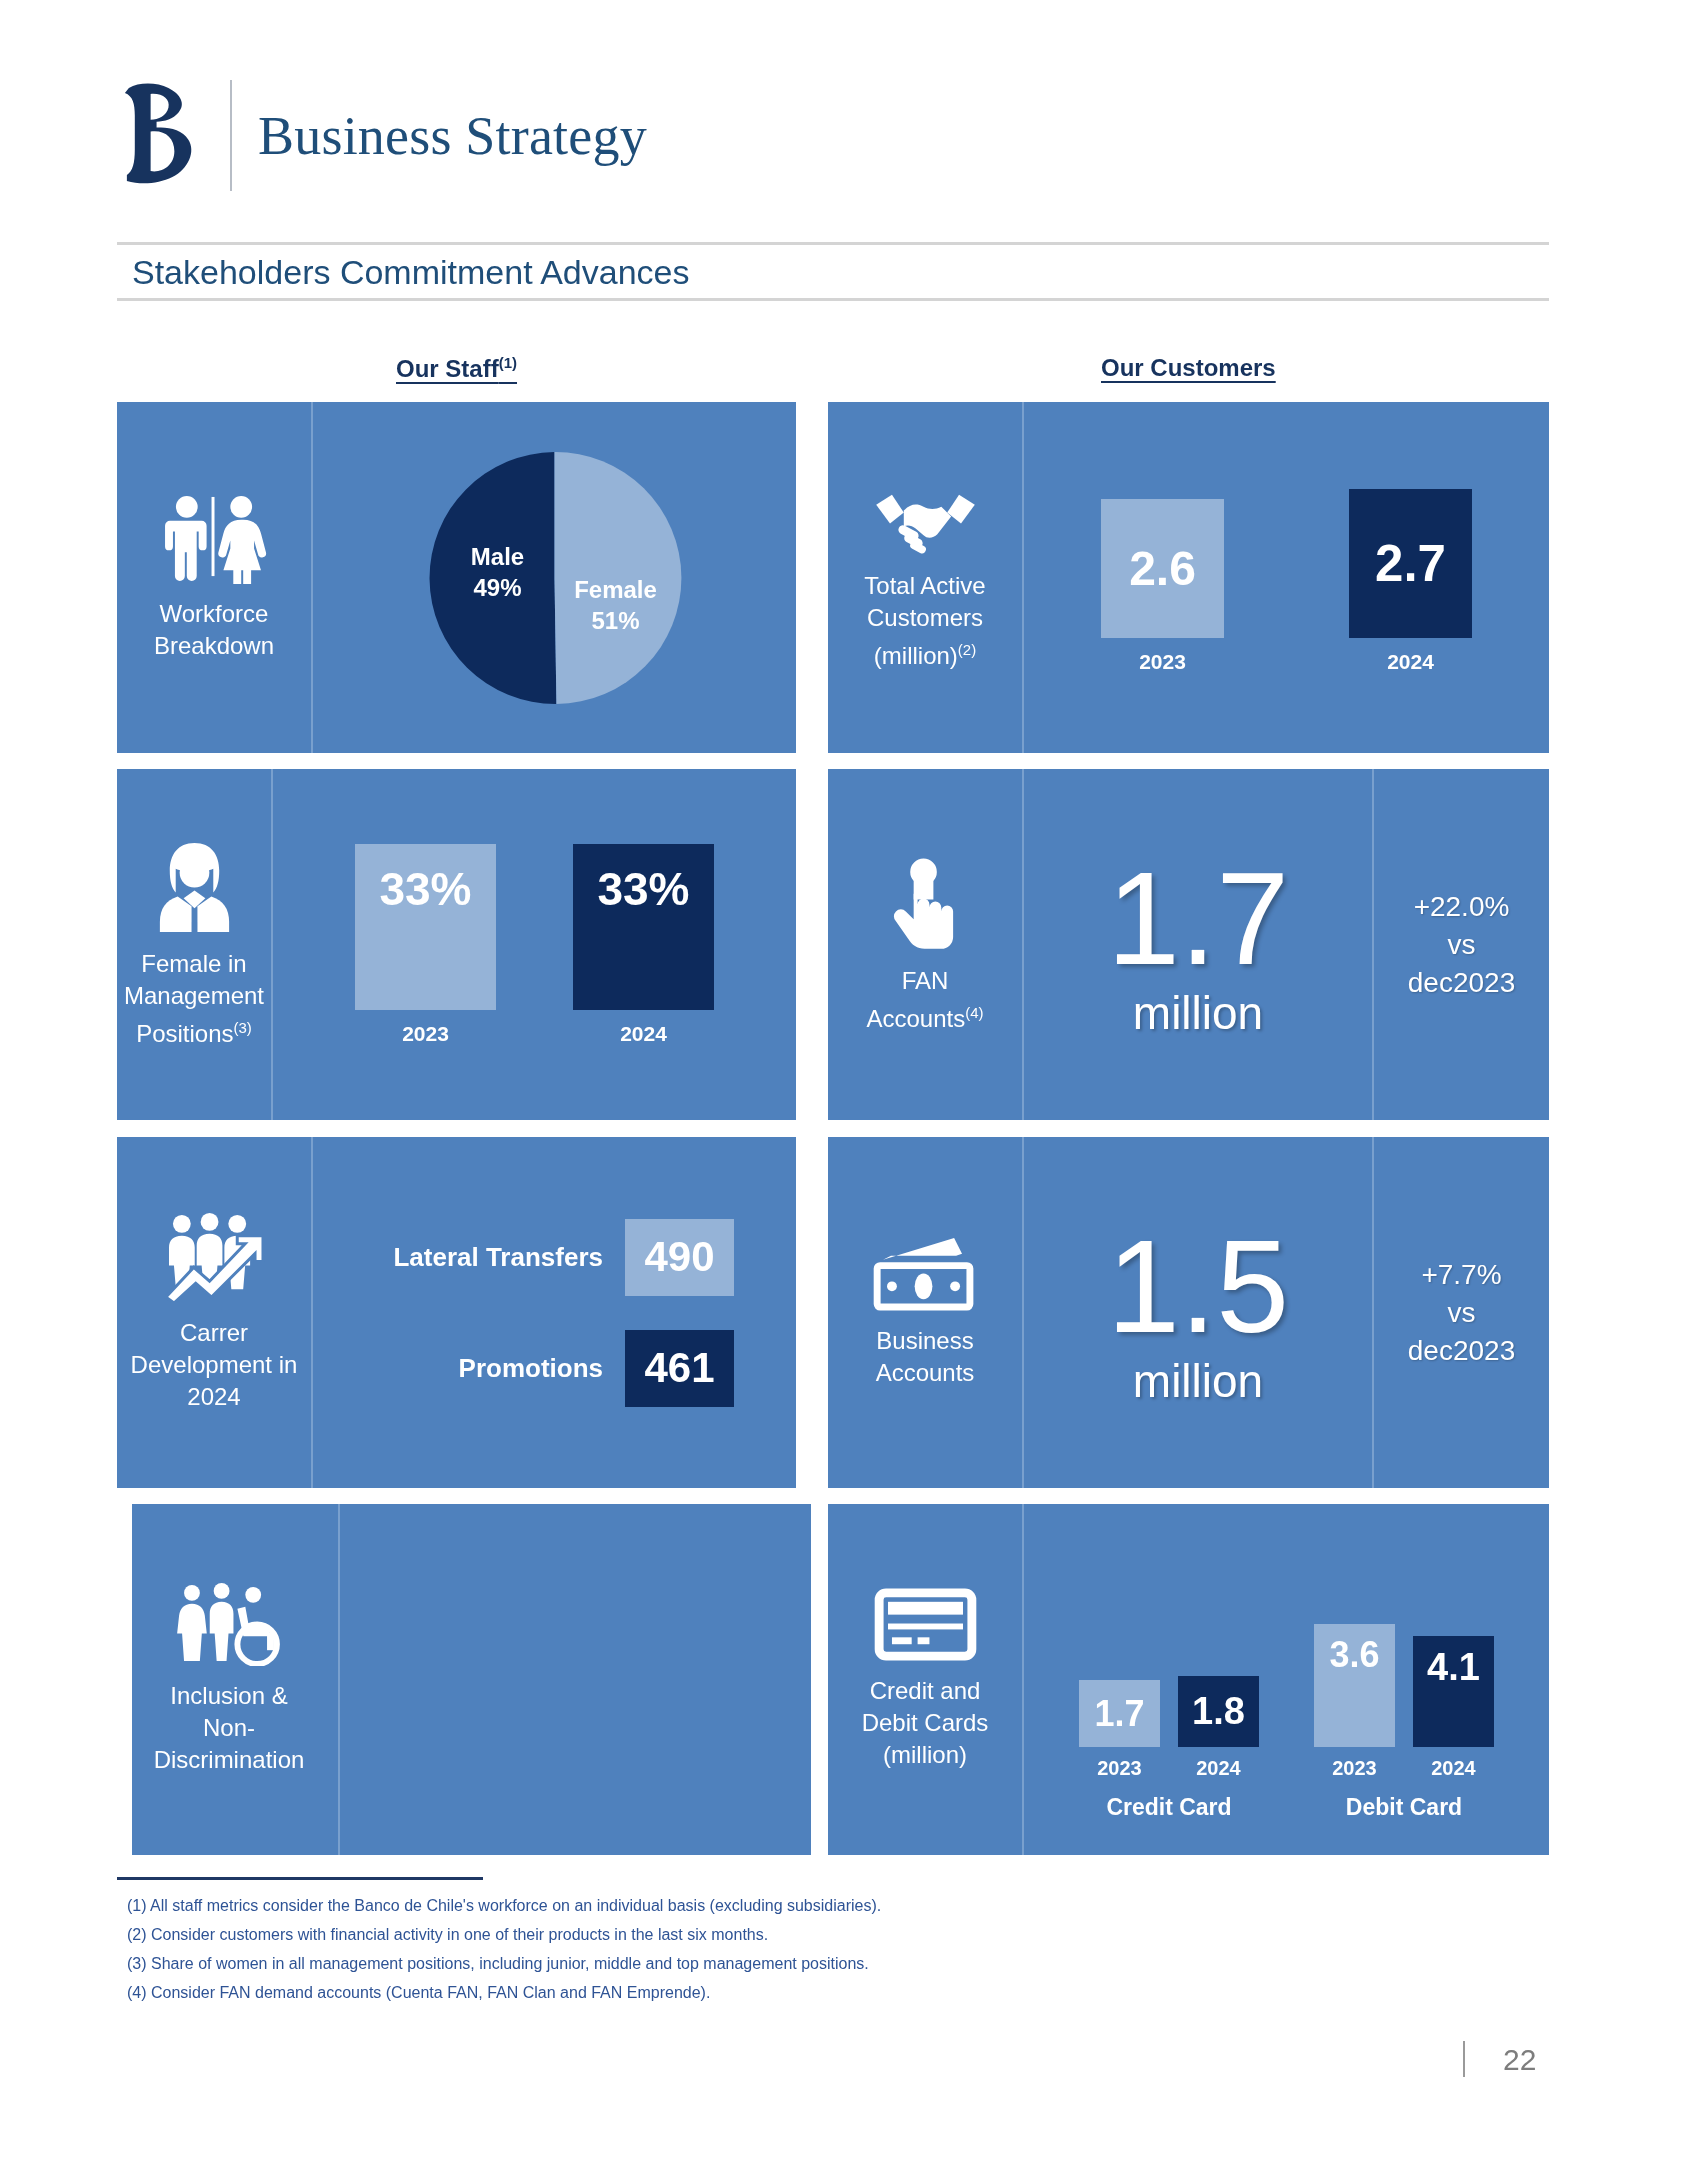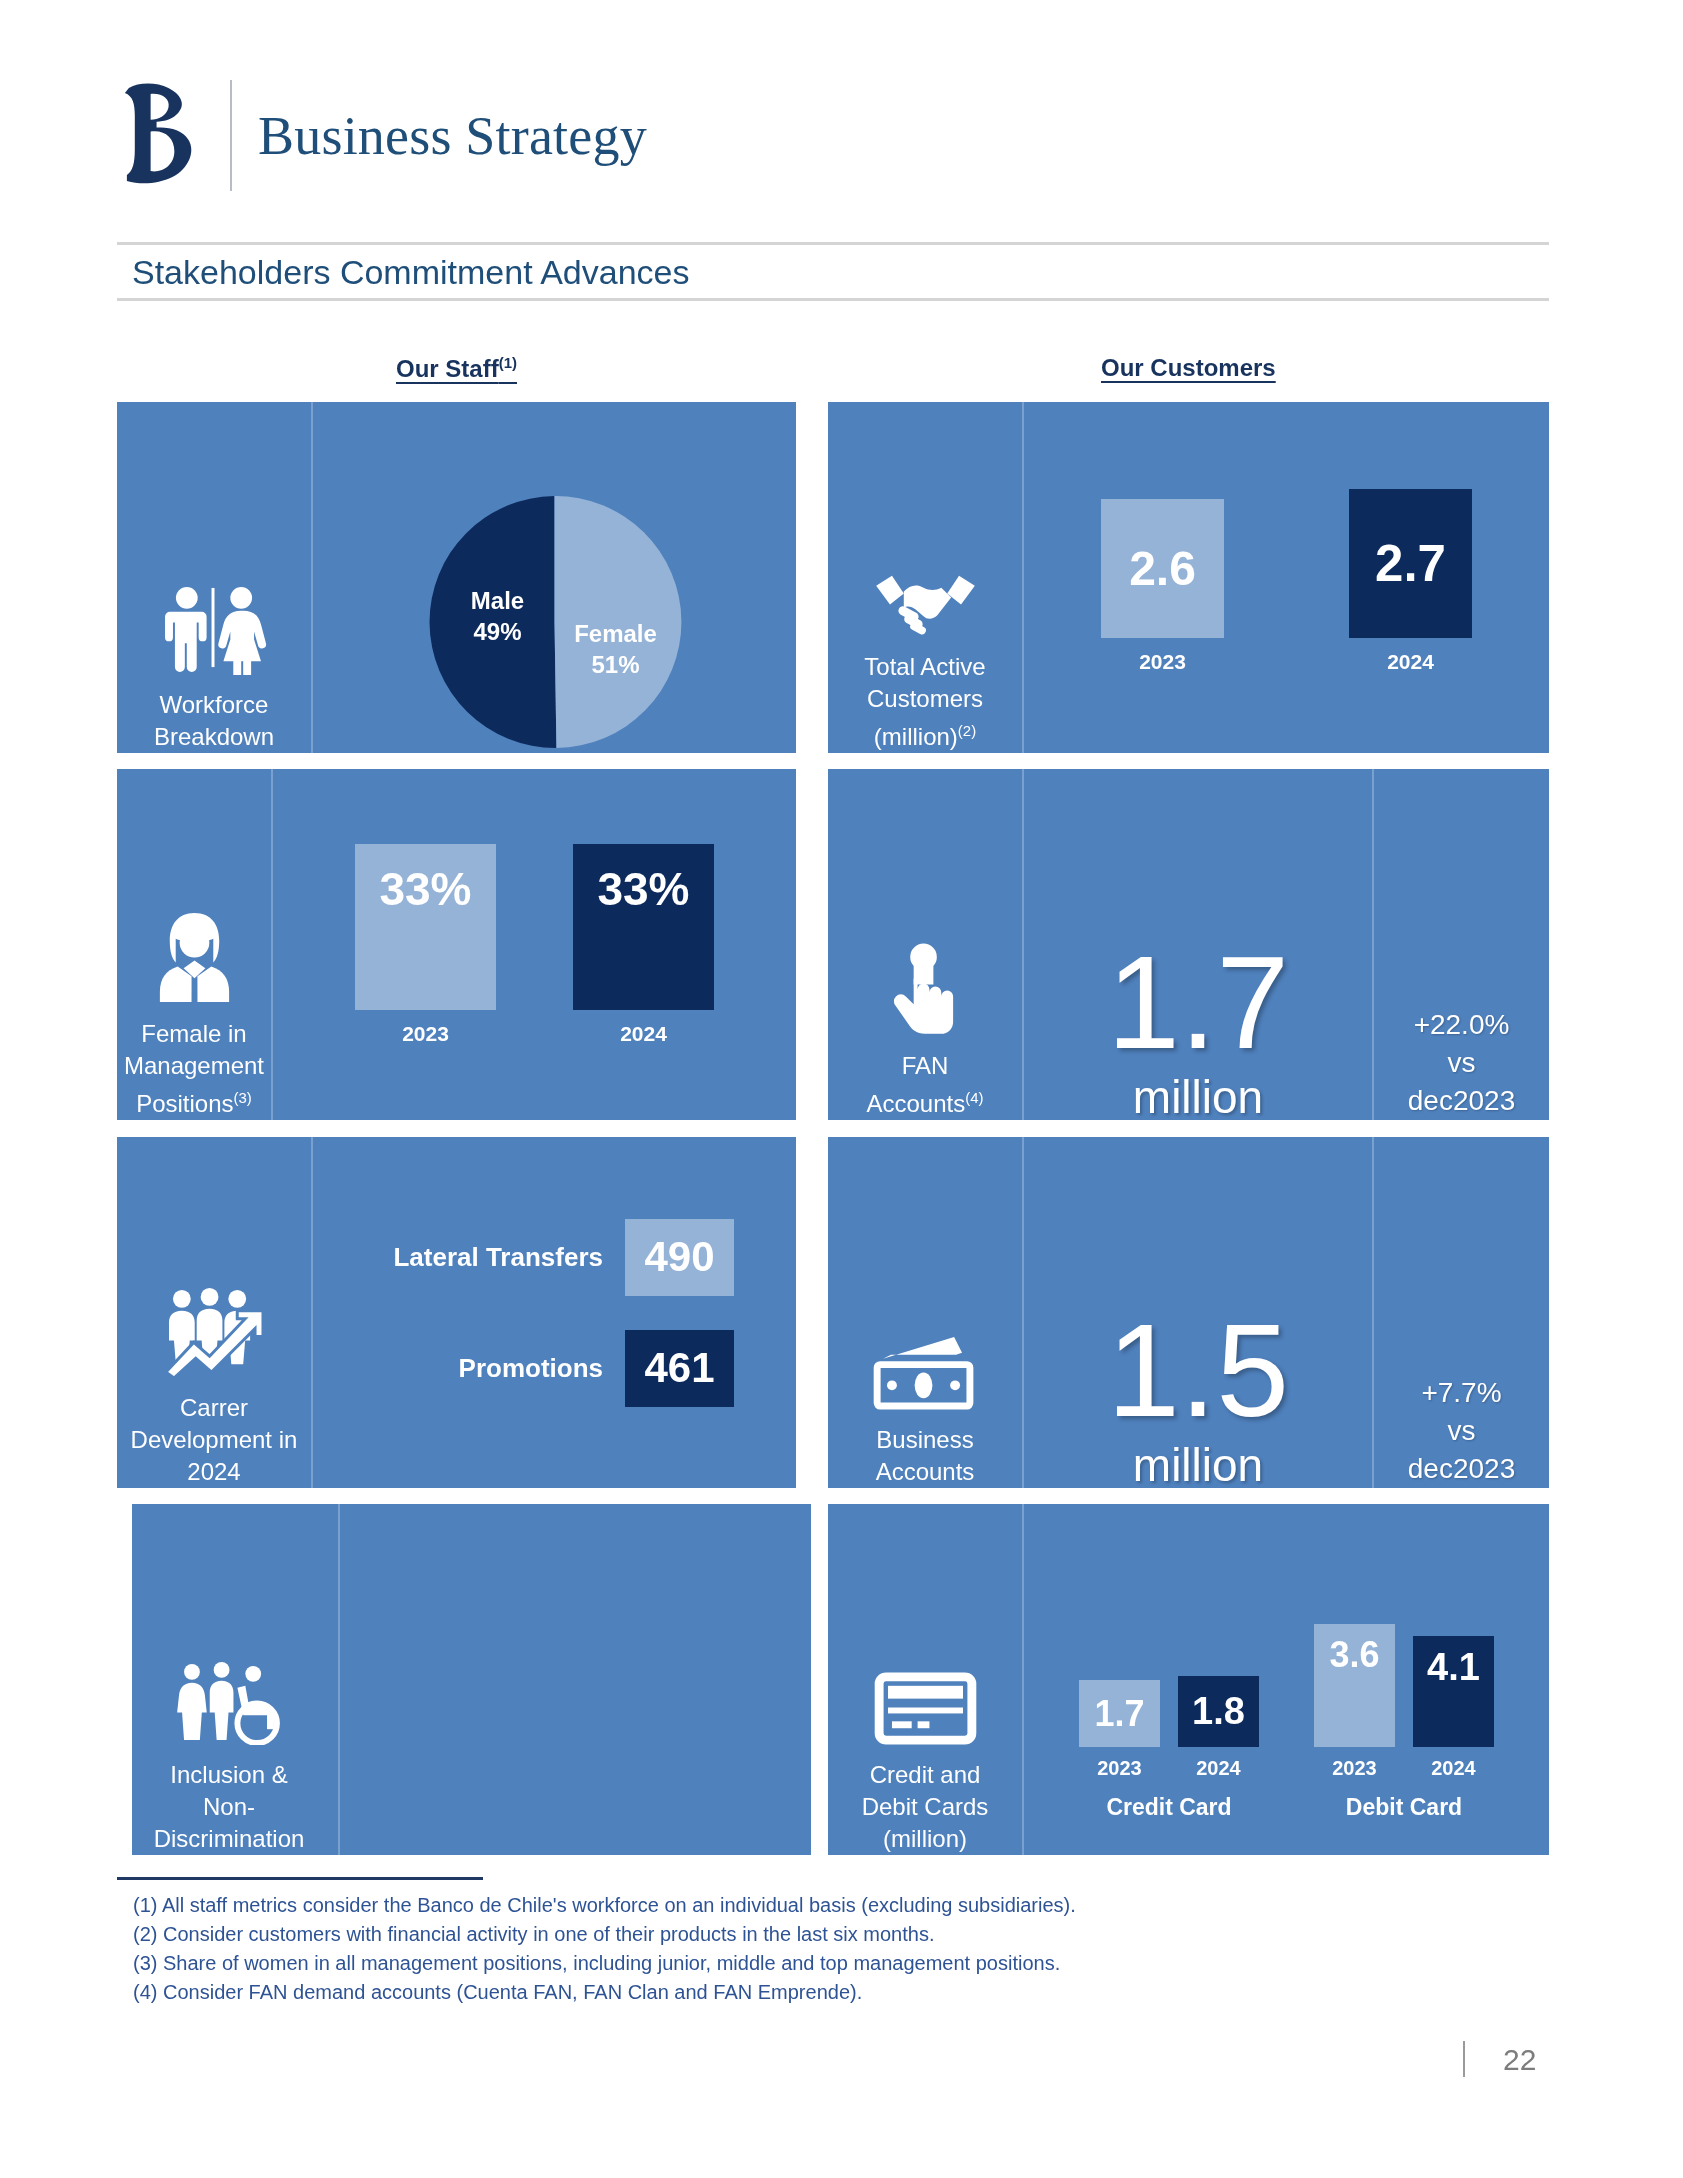--- a/index.html
+++ b/index.html
@@ -24,40 +24,40 @@
   .section-title{position:absolute;left:132px;top:247px;font-size:34px;color:#1F4E79;line-height:50px;white-space:nowrap;}
 
   
   .col-head{position:absolute;font-size:24px;font-weight:bold;color:#17335E;text-decoration:underline;text-underline-offset:5px;white-space:nowrap;}
   .col-head.staff{left:396px;top:354px;}
   .col-head.cust{left:1101px;top:354px;}
 
   
   .card{position:absolute;background:#4F81BD;display:flex;}
   .card .lane-div{width:2px;background:#79A0CE;flex:0 0 2px;}
-  .lane{position:relative;display:flex;flex-direction:column;align-items:center;justify-content:flex-end;}
+  .lane{position:relative;display:flex;flex-direction:column;align-items:center;justify-content:center;}
   .lane-label{color:#ffffff;font-size:24px;line-height:32px;text-align:center;padding:0 6px;}
   .sup{font-size:15px;vertical-align:super;}
 
   .icon-wrap{display:flex;align-items:center;justify-content:center;margin-bottom:14px;}
 
   
   .barcol{display:flex;flex-direction:column;align-items:center;}
   .bar{display:flex;align-items:center;justify-content:center;color:#fff;font-weight:bold;}
   .bar.light{background:#95B3D7;}
   .bar.dark{background:#0D2A5C;}
   .bar-year{margin-top:12px;font-size:21px;font-weight:bold;color:#ffffff;}
 
   .big-num{color:#ffffff;font-size:131px;line-height:1;text-shadow:3px 3px 4px rgba(0,0,0,.28);font-weight:400;}
   .big-unit{color:#ffffff;font-size:46px;line-height:1;margin-top:6px;text-shadow:2px 2px 3px rgba(0,0,0,.25);}
   .delta{color:#ffffff;font-size:28px;line-height:38px;text-align:center;text-shadow:1px 1px 2px rgba(0,0,0,.22);}
 
   
   .foot-rule{position:absolute;left:117px;top:1877px;width:366px;height:3px;background:#1F3864;}
-  .foots{position:absolute;left:133px;top:1891px;font-size:20px;line-height:29px;color:#2E5395;}
+  .foots{position:absolute;left:127px;top:1891px;font-size:16px;line-height:29px;color:#2E5395;}
   .foots div{white-space:nowrap;}
 
   .page-rule{position:absolute;left:1463px;top:2041px;width:2px;height:36px;background:#9a9a9a;}
   .page-no{position:absolute;left:1503px;top:2043px;font-size:30px;color:#7d7d7d;}
 </style>
 </head>
 <body>
 
 <div class="page">
 

